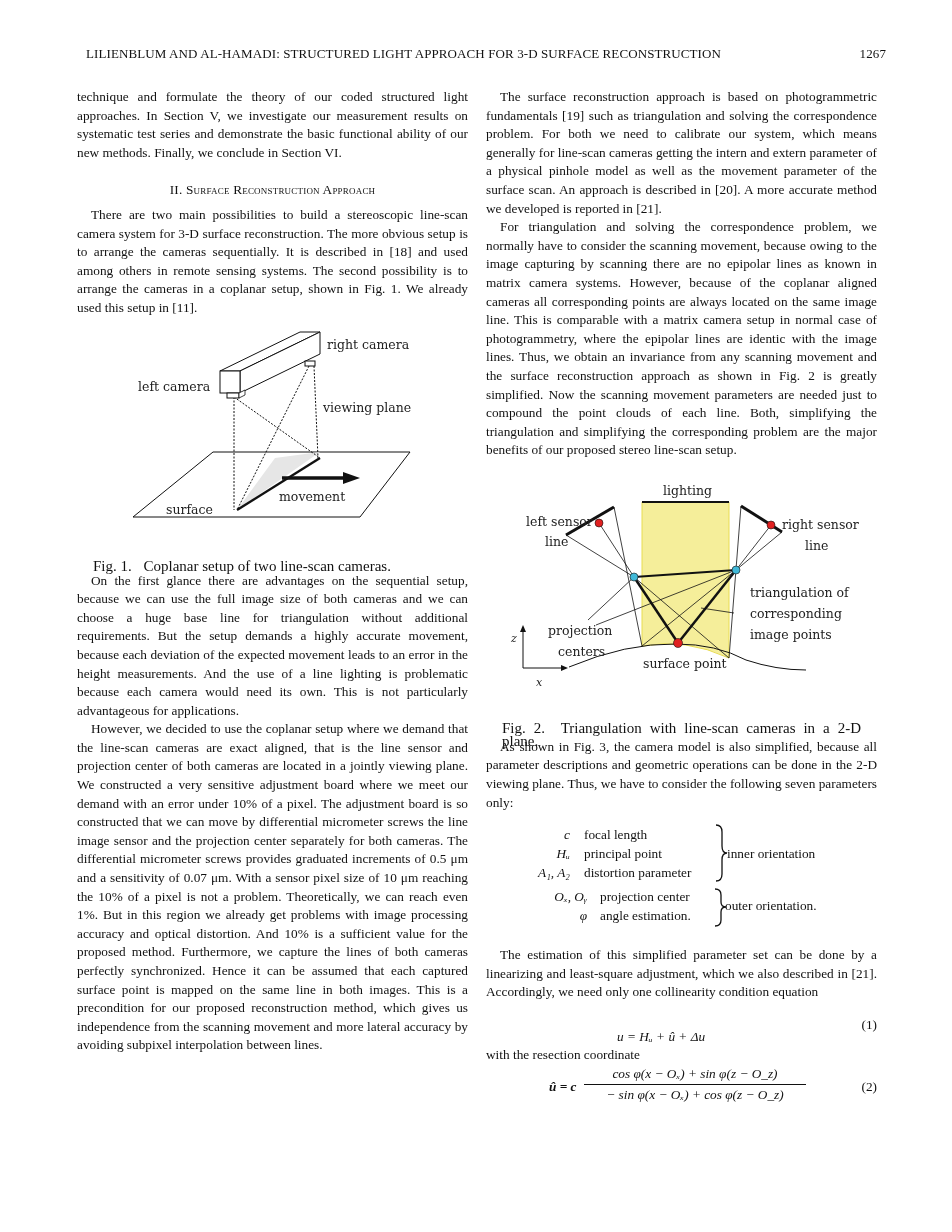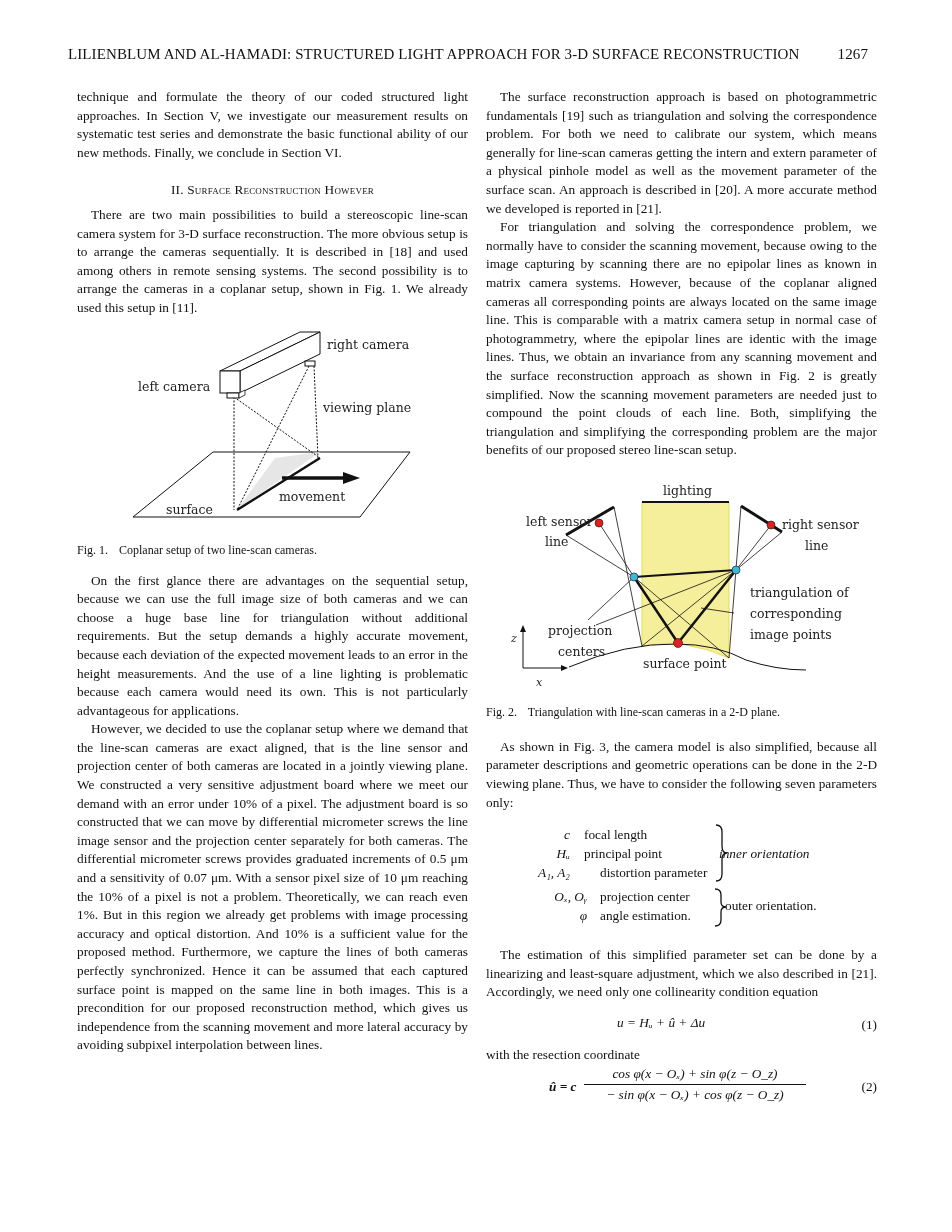--- a/index.html
+++ b/index.html
@@ -1,30 +1,30 @@
 <!DOCTYPE html>
 <html><head>
 <meta charset="utf-8">
 <style>
   html, body { margin: 0; padding: 0; background: #ffffff; }
   body { width: 952px; height: 1232px; position: relative; overflow: hidden;
          font-family: "Liberation Serif", "DejaVu Serif", serif; color: #111; }
-  .running-head { position: absolute; top: 46px; left: 68px; width: 800px; height: 16px;
-                  font-size: 15px; letter-spacing: 0.1px; }
+  .running-head { position: absolute; top: 46px; left: 86px; width: 800px; height: 16px;
+                  font-size: 13px; letter-spacing: 0.1px; }
   .running-head .title { position: absolute; left: 0; top: 0; }
   .running-head .page { position: absolute; right: 0; top: 0; }
   .col { position: absolute; width: 391px; font-size: 13.3px; line-height: 18.6px; }
   .col-left { left: 77px; top: 88px; }
   .col-right { left: 486px; top: 88px; }
   p { margin: 0; text-align: justify; hyphens: none; }
   p.indent { text-indent: 14px; }
   .section-heading { text-align: center; font-size: 13.3px; margin: 19px 0 6px 0; letter-spacing: 0.2px; }
   .section-heading .sc { font-variant: small-caps; }
   .figure { position: relative; }
-  .fig-caption { font-size: 12px; line-height: 13px; margin: 0; }
+  .fig-caption { font-size: 15px; line-height: 13px; margin: 16px; }
   .fig-caption .lbl { margin-right: 8px; }
   .fig-svg text { font-family: "DejaVu Serif", "Liberation Serif", serif; font-size: 12.5px; fill: #222; }
   .params { position: relative; height: 106px; margin: 14px 0 14px 0; font-size: 13.3px; }
   .prow { position: absolute; white-space: nowrap; }
   .psym { position: absolute; text-align: right; font-style: italic; }
   .pdesc { position: absolute; }
   .brace { position: absolute; font-family: "DejaVu Serif", serif; color: #111; }
   .eq { position: relative; height: 36px; }
   .eq .body { position: absolute; font-style: italic; }
   .eq .num { position: absolute; right: 0; }
@@ -37,21 +37,21 @@
 <div class="running-head">
   <span class="title">LILIENBLUM AND AL-HAMADI: STRUCTURED LIGHT APPROACH FOR 3-D SURFACE RECONSTRUCTION</span>
   <span class="page">1267</span>
 </div>
 
 <div class="col col-left">
   <p>technique and formulate the theory of our coded structured light approaches. In Section V, we investigate our measurement results on systematic test series and demonstrate the basic functional ability of our new methods. Finally, we conclude in Section VI.</p>
 
   <div class="section-heading">
     <span>II.</span>
-    <span class="sc">Surface Reconstruction However</span>
+    <span class="sc">Surface Reconstruction Approach</span>
   </div>
 
   <p class="indent">There are two main possibilities to build a stereoscopic line-scan camera system for 3-D surface reconstruction. The more obvious setup is to arrange the cameras sequentially. It is described in [18] and used among others in remote sensing systems. The second possibility is to arrange the cameras in a coplanar setup, shown in Fig. 1. We already used this setup in [11].</p>
 
   <div class="figure" style="height:248px; margin-top:6px;">
     <svg class="fig-svg" width="391" height="220" viewBox="0 0 391 220" style="position:absolute; left:0; top:0;">
 
       <polygon points="136,128 333,128 283,193 56,193" fill="#fff" stroke="#111" stroke-width="1"></polygon>
 
       <polygon points="160,186 243,128 198,134" fill="#e6e6e6" stroke="none"></polygon>
@@ -159,45 +159,45 @@
     <div class="prow" style="top:0; left:0;">
       <span class="psym" style="right:-84px; width:84px;">c</span>
       <span class="pdesc" style="left:98px;">focal length</span>
     </div>
     <div class="prow" style="top:19px; left:0;">
       <span class="psym" style="right:-84px; width:84px;text-align:right;">Hᵤ</span>
       <span class="pdesc" style="left:98px;">principal point</span>
     </div>
     <div class="prow" style="top:38px; left:0;">
       <span class="psym" style="right:-84px; width:84px;">A₁, A₂</span>
-      <span class="pdesc" style="left:114px;">distortion parameter</span>
+      <span class="pdesc" style="left:98px;">distortion parameter</span>
     </div>
     <svg class="brace" width="14" height="58" style="left:228px; top:-2px;">
       <path d="M2,1 Q8,1 8,8 L8,22 Q8,29 13,29 Q8,29 8,36 L8,50 Q8,57 2,57" fill="none" stroke="#111" stroke-width="1.3"></path>
     </svg>
-    <span class="prow" style="top:19px; left:233px;font-style:italic;">inner orientation</span>
+    <span class="prow" style="top:19px; left:241px;">inner orientation</span>
 
     <div class="prow" style="top:62px; left:0;">
       <span class="psym" style="right:-101px; width:101px;">Oₓ, Oᵧ</span>
       <span class="pdesc" style="left:114px;">projection center</span>
     </div>
     <div class="prow" style="top:81px; left:0;">
       <span class="psym" style="right:-101px; width:101px;">φ</span>
       <span class="pdesc" style="left:114px;">angle estimation.</span>
     </div>
     <svg class="brace" width="14" height="40" style="left:227px; top:62px;">
       <path d="M2,1 Q8,1 8,7 L8,14 Q8,19 13,19 Q8,19 8,24 L8,32 Q8,38 2,38" fill="none" stroke="#111" stroke-width="1.3"></path>
     </svg>
     <span class="prow" style="top:71px; left:239px;">outer orientation.</span>
   </div>
 
   <p class="indent">The estimation of this simplified parameter set can be done by a linearizing and least-square adjustment, which we also described in [21]. Accordingly, we need only one collinearity condition equation</p>
 
   <div class="eq" style="margin-top:6px;">
-    <span class="body" style="left:131px; top:6px;">u = Hᵤ + û + Δu</span>
+    <span class="body" style="left:131px; top:20px;">u = Hᵤ + û + Δu</span>
     <span class="num" style="top:8px;">(1)</span>
   </div>
 
   <p style="margin-top:2px;">with the resection coordinate</p>
 
   <div class="eq" style="height:44px;">
     <span class="body" style="left:63px; top:13px;font-weight:bold;">û = c</span>
     <div class="frac" style="left:98px; top:0; width:222px;">
       <div>cos φ(x − Oₓ) + sin φ(z − O_z)</div>
       <div class="line"></div>

